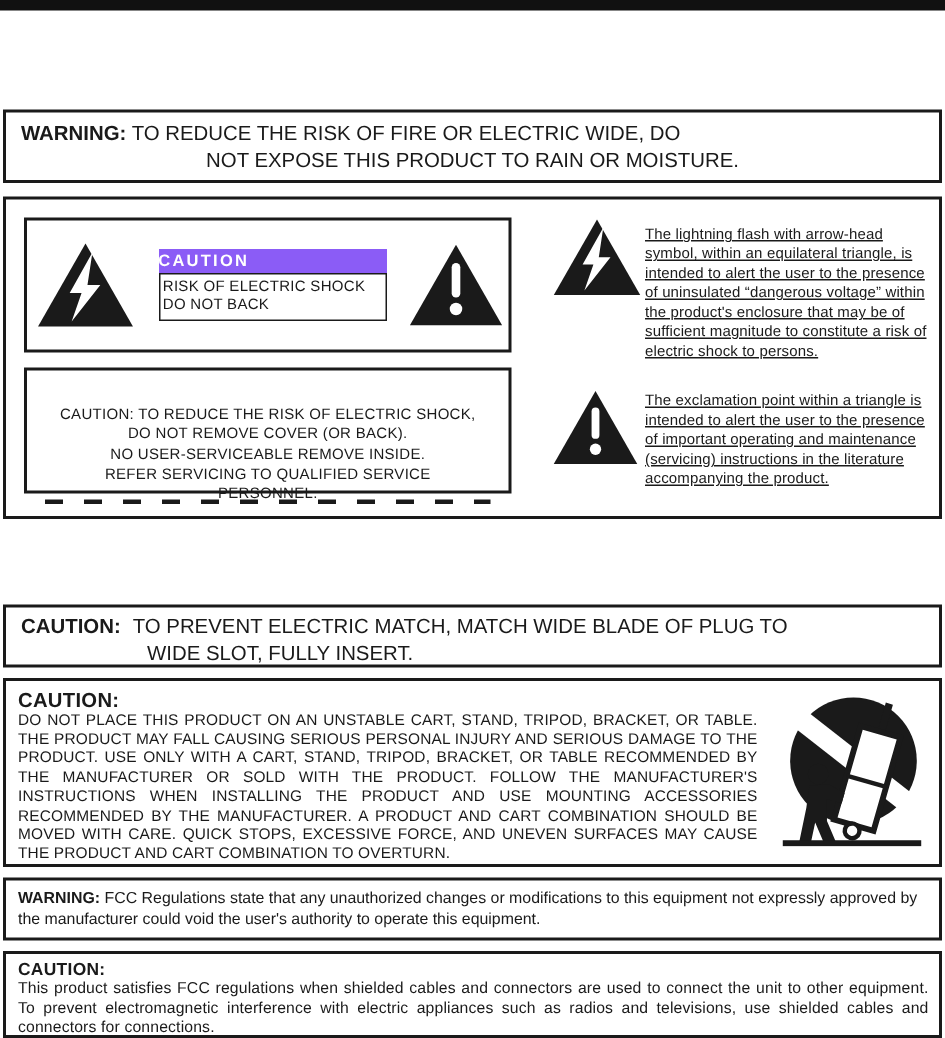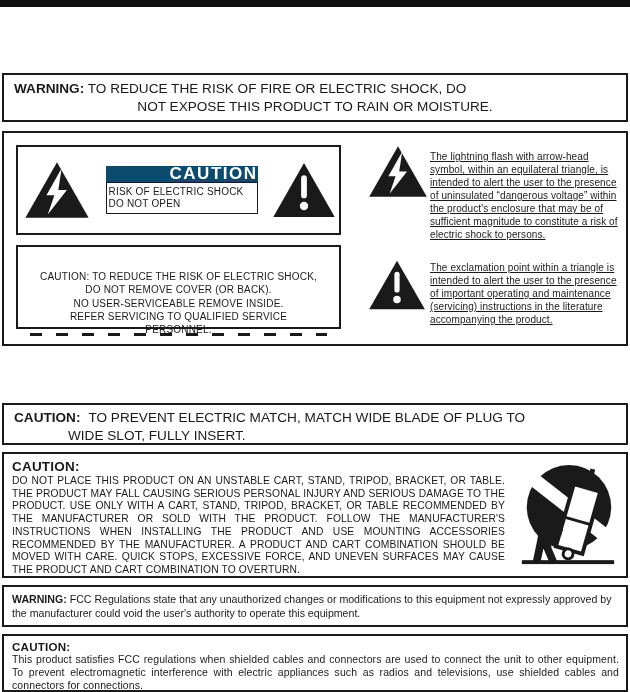--- a/index.html
+++ b/index.html
@@ -24,37 +24,37 @@
   #shock-inner-label { position:absolute; left:12px; top:12px; width:325px; height:90px;
     border:2px solid #1a1a1a; box-sizing:border-box;
     display:flex; align-items:center; justify-content:center; gap:14px; }
   #shock-inner-text { position:absolute; left:12px; top:112px; width:325px; height:84px;
     border:2px solid #1a1a1a; box-sizing:border-box;
     font-size:10px; line-height:13.3px; letter-spacing:0.2px;
     text-align:center; padding-top:23px; }
   #dash-line { position:absolute; left:26px; top:200px; width:297px; height:3px;
     background:repeating-linear-gradient(90deg,#1a1a1a 0 12px,transparent 12px 26px); }
   .plate { width:152px; }
-  .plate-header { background:#0c4a6e; color:#fff; font-weight:bold; font-size:17px;
-    letter-spacing:1.5px; text-align:right; line-height:16px; height:16px; }
+  .plate-header { background:#8b5cf6; color:#fff; font-weight:bold; font-size:11px;
+    letter-spacing:1.5px; text-align:left; line-height:16px; height:16px; }
   .plate-body { border:1.5px solid #1a1a1a; padding:3px 4px 4px 2px;
     font-size:10px; line-height:11.8px; letter-spacing:0.2px; }
   .note-para { position:absolute; left:426px; width:196px;
     font-size:10px; line-height:13px; letter-spacing:0.1px;text-decoration:underline; }
   #note-lightning { top:7px; }
   #note-exclamation { top:118px; }
   .icon-sm { position:absolute; left:364px; }
   #icon-lightning-sm { top:12px; }
   #icon-exclamation-sm { top:124px; }
 
   
   #blade-box { top:403px; height:42px; font-size:13.6px; line-height:17.5px; }
   #blade-box .l1 { padding:4px 8px 0 10px; white-space:nowrap; }
   #blade-box .l1 b { margin-right:8px; }
-  #blade-box .l2 { padding-left:64px; }
+  #blade-box .l2 { padding-left:94px; }
 
   
   #cart-box { top:452px; height:126px; display:flex; }
   #cart-box .cart-text { width:505px; padding:3px 4px 0 8px; box-sizing:border-box; }
   #cart-box h3 { margin:2px 0 1px 0; font-size:13.5px; letter-spacing:0.2px; }
   #cart-box p { margin:0; font-size:10.3px; line-height:12.7px; letter-spacing:0.1px;
     text-align:justify; text-align-last:left; }
   #cart-box .cart-icon-wrap { flex:1; display:flex; align-items:center; justify-content:center; }
 
   
@@ -70,36 +70,36 @@
 
   b { font-weight:bold; }
   svg { display:block; }
 </style>
 </head>
 <body>
 
 <div id="top-bar"></div>
 
 <div class="box" id="warning-box">
-  <div class="l1"><b>WARNING:</b> <span>TO REDUCE THE RISK OF FIRE OR ELECTRIC SHOCK, DO</span></div>
+  <div class="l1"><b>WARNING:</b> <span>TO REDUCE THE RISK OF FIRE OR ELECTRIC WIDE, DO</span></div>
   <div class="l2">NOT EXPOSE THIS PRODUCT TO RAIN OR MOISTURE.</div>
 </div>
 
 <div class="box" id="shock-box">
 
   <div id="shock-inner-label">
     <svg width="70" height="58" viewBox="0 0 100 88">
       <polygon points="50,2 98,86 2,86" fill="#1a1a1a"></polygon>
       <polygon points="57,11 34,52 46,52 36,81 65,44 52,44" fill="#ffffff"></polygon>
     </svg>
     <div class="plate">
       <div class="plate-header">CAUTION</div>
       <div class="plate-body">
         <div>RISK OF ELECTRIC SHOCK</div>
-        <div>DO NOT OPEN</div>
+        <div>DO NOT BACK</div>
       </div>
     </div>
     <svg width="64" height="58" viewBox="0 0 100 88">
       <polygon points="50,2 98,86 2,86" fill="#1a1a1a"></polygon>
       <rect x="45.5" y="21" width="9" height="36" rx="4.5" fill="#ffffff"></rect>
       <circle cx="50" cy="69" r="6.5" fill="#ffffff"></circle>
     </svg>
   </div>
 
   <div id="shock-inner-text">

